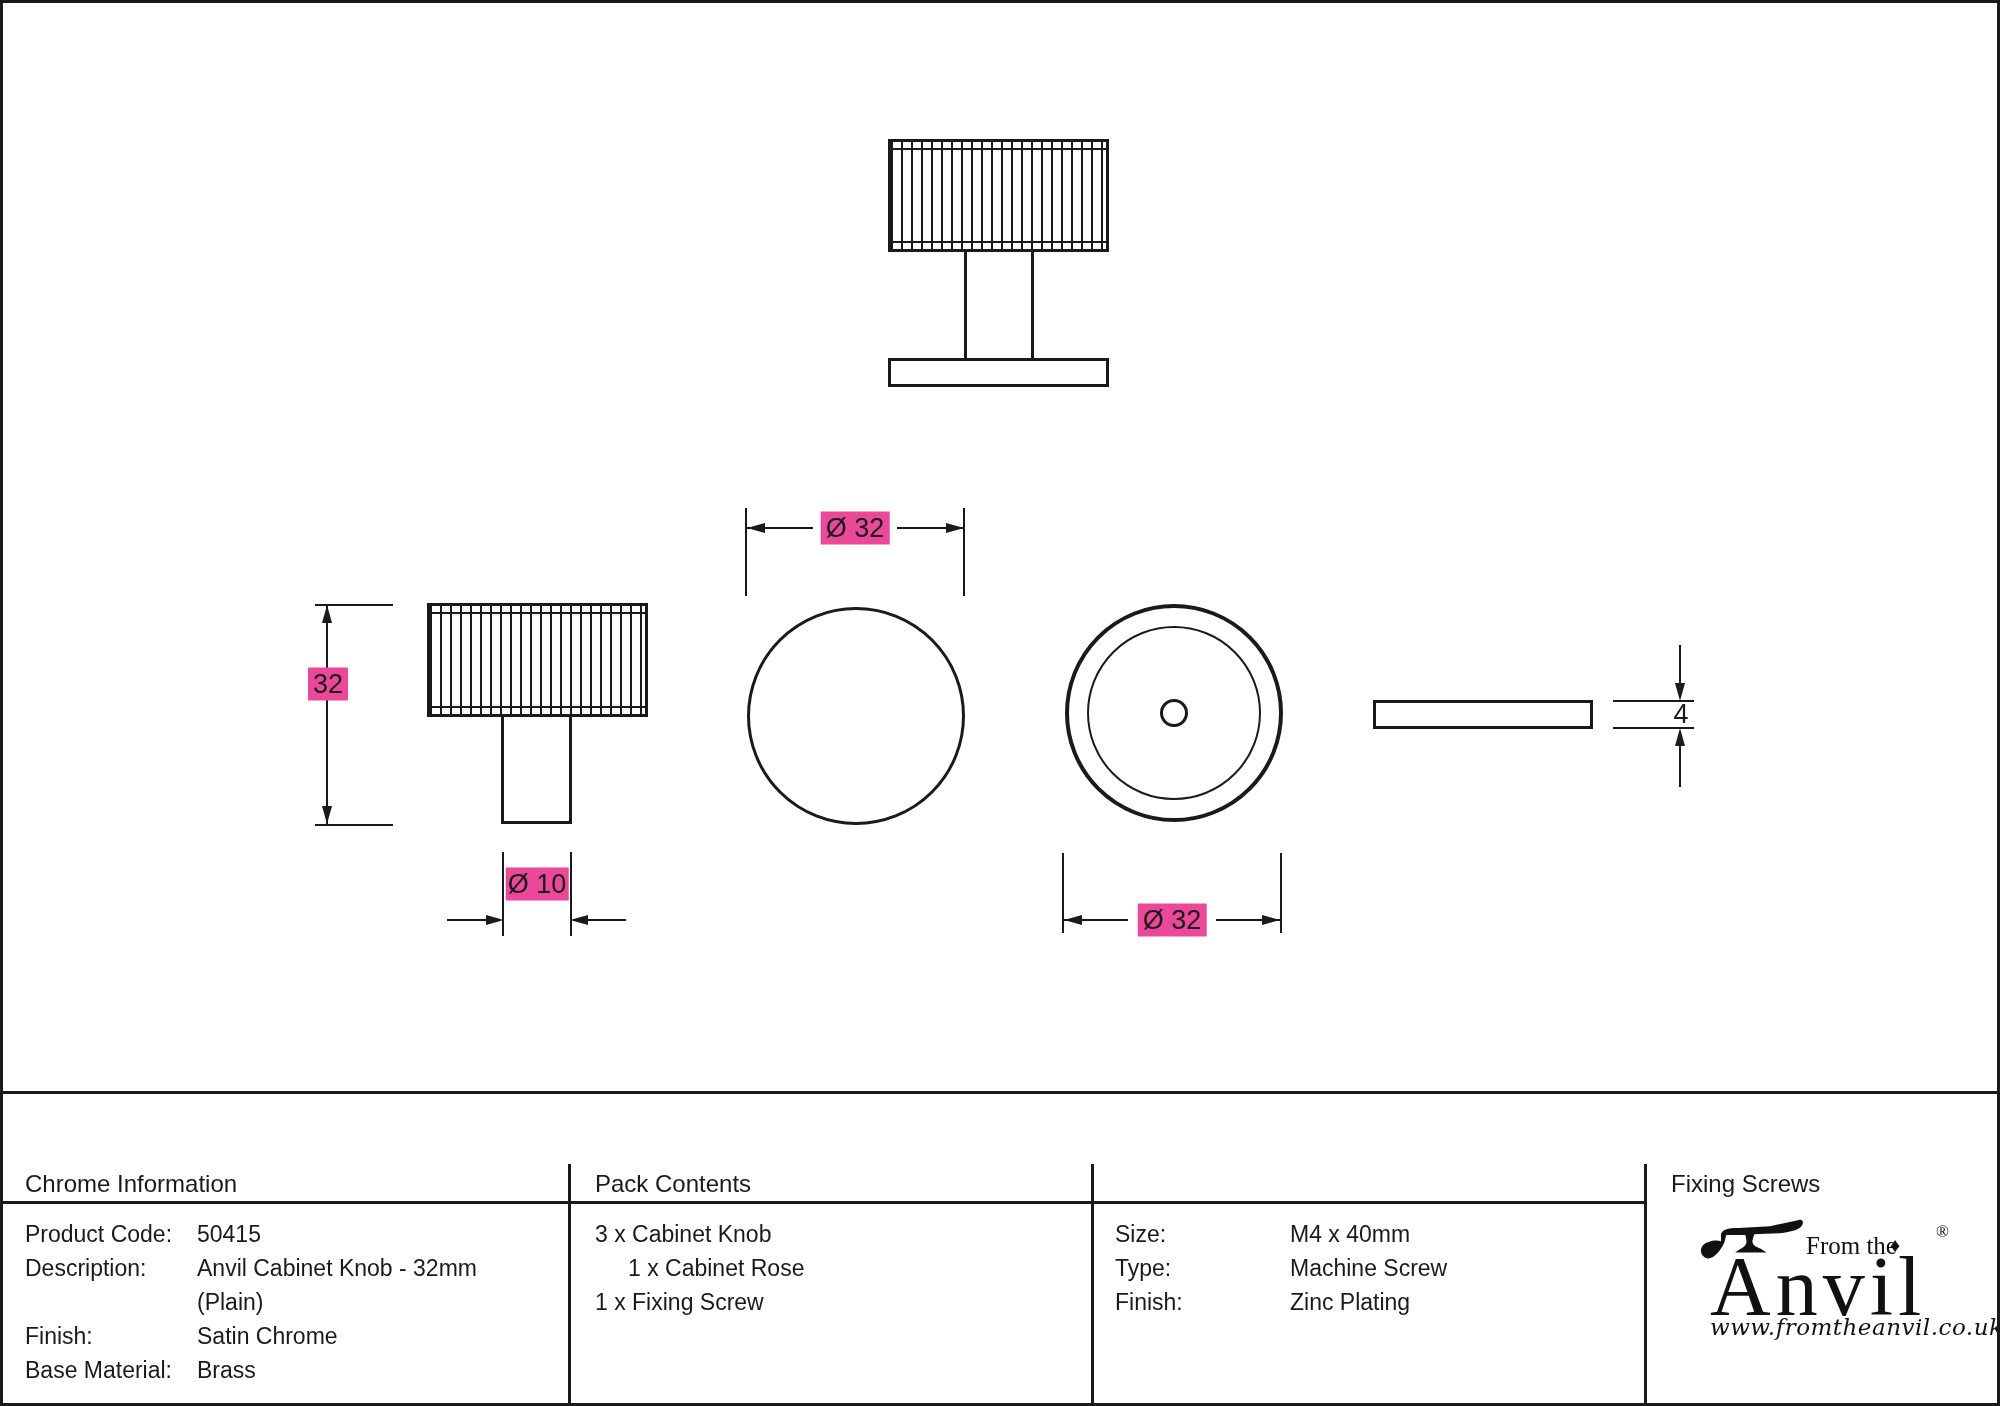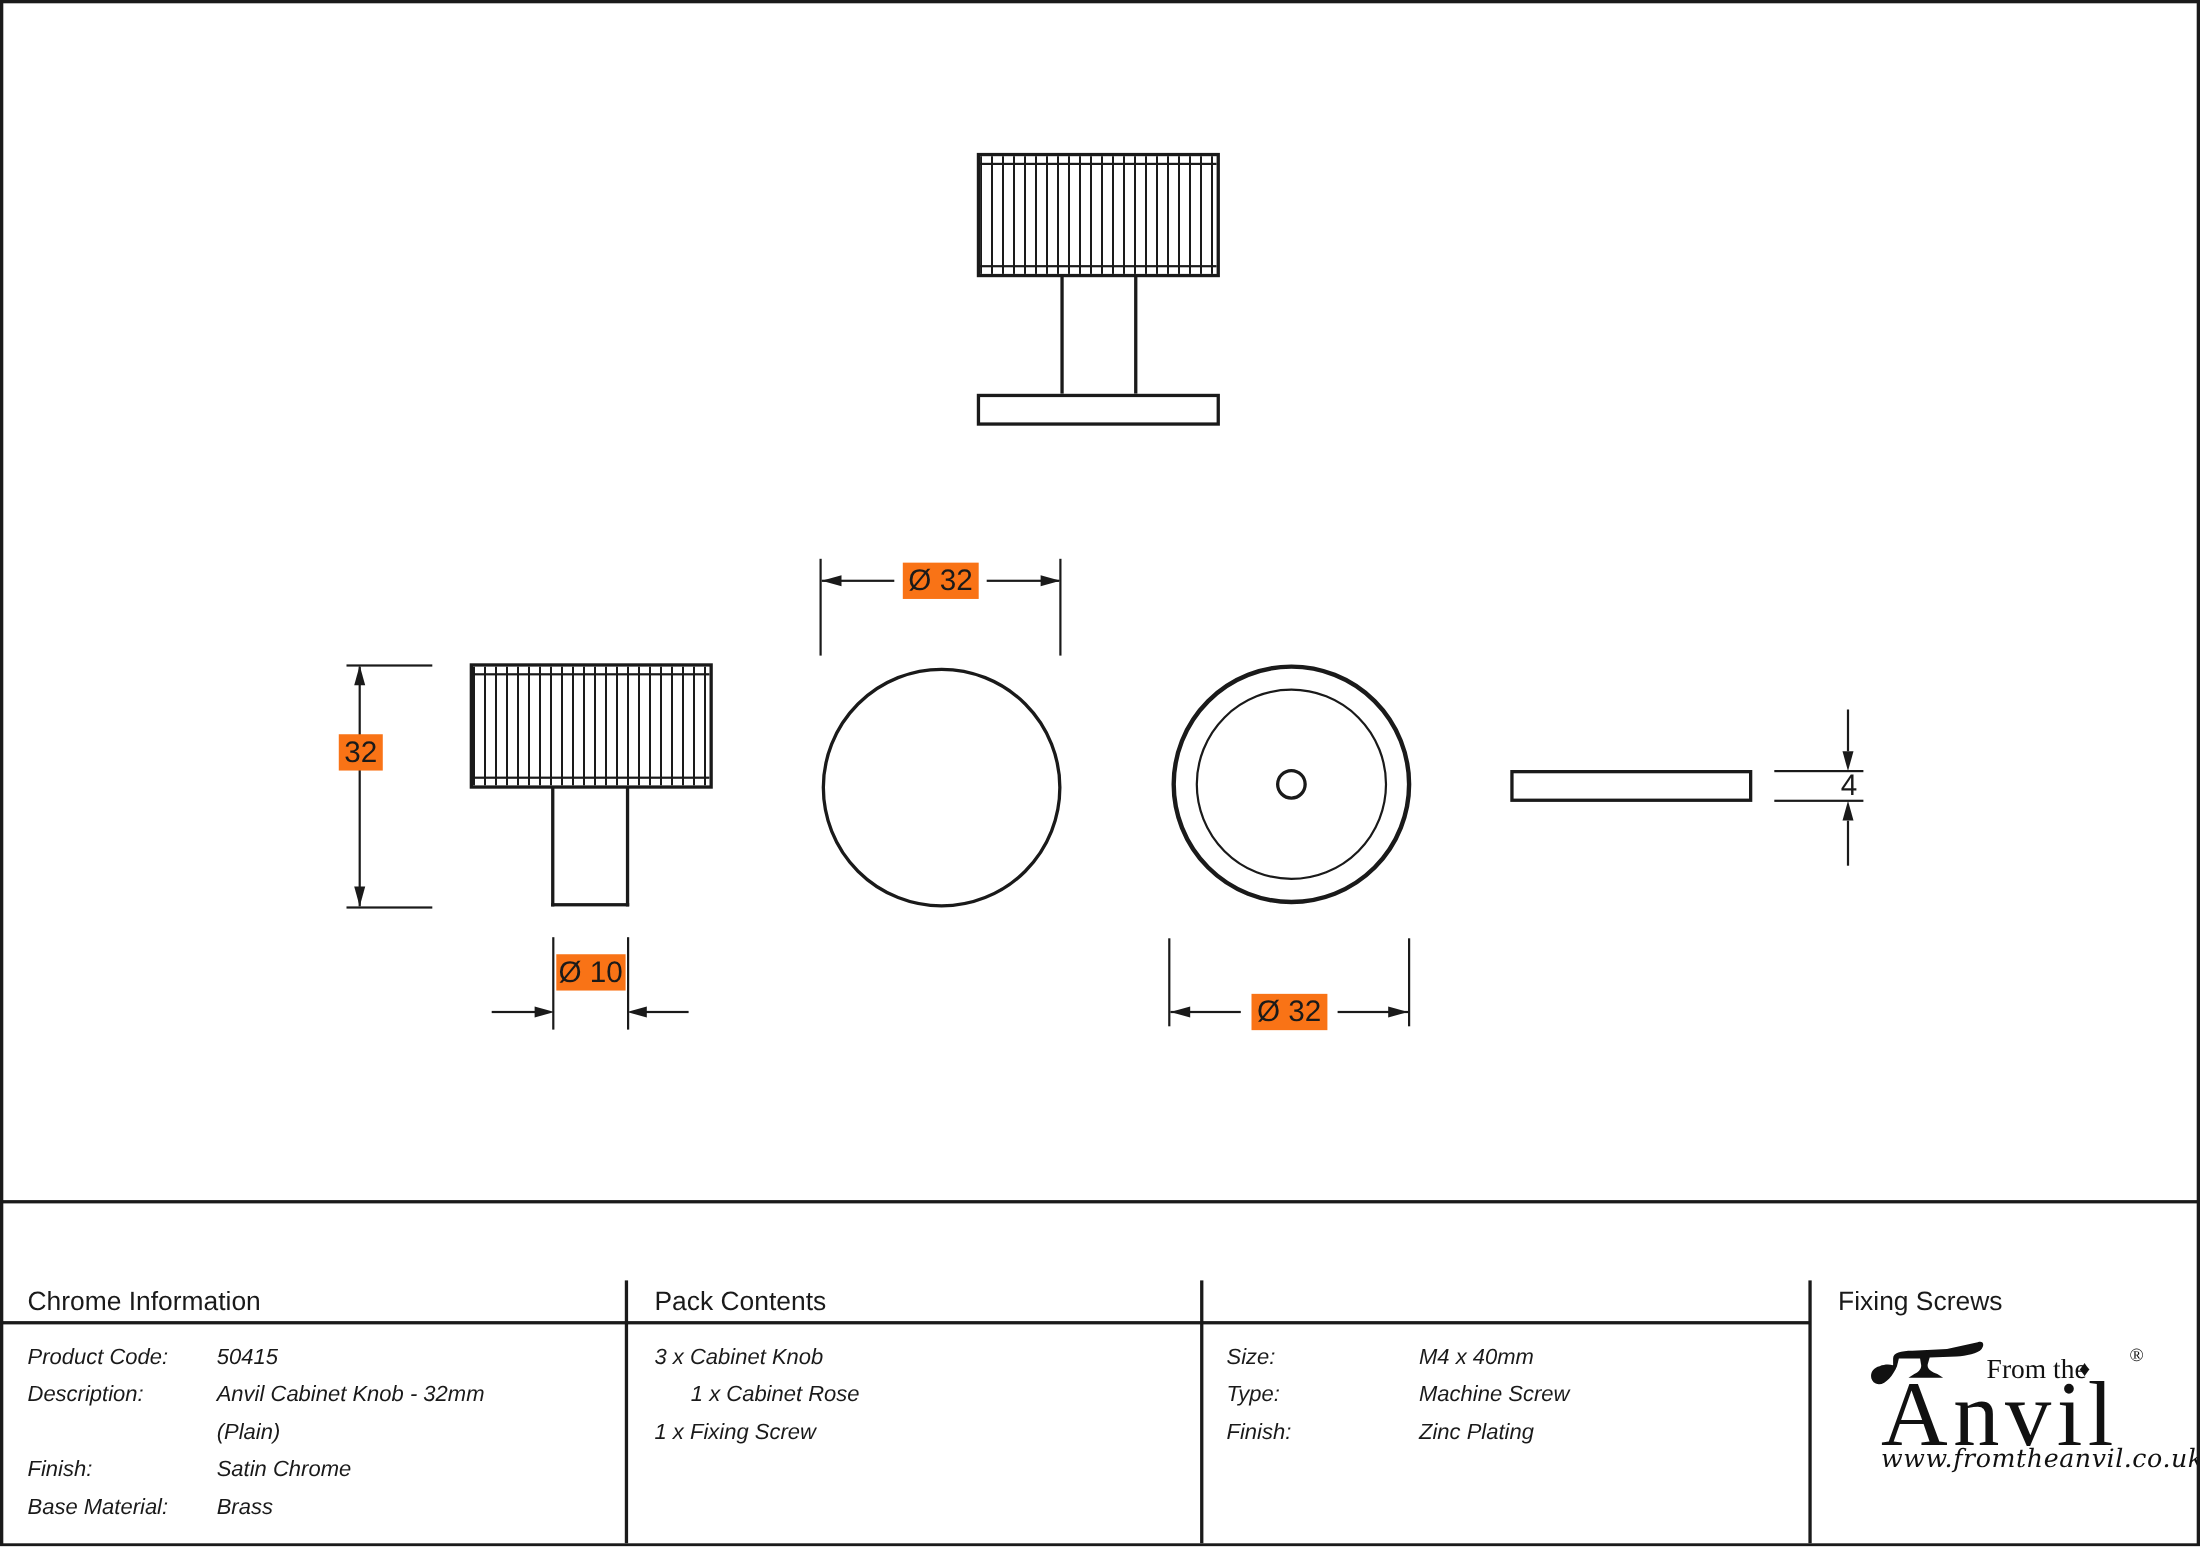--- a/index.html
+++ b/index.html
@@ -14,28 +14,28 @@
   .fluted{position:absolute;border:3px solid #1a1a1a;box-sizing:border-box;
           background:repeating-linear-gradient(90deg,#1a1a1a 0 2px,transparent 2px 10px);}
   .flin{position:absolute;left:0;right:0;height:2px;background:#1a1a1a;}
   .stem-open{position:absolute;box-sizing:border-box;border:0 solid #1a1a1a;border-left-width:3px;border-right-width:3px;}
   .ah{position:absolute;width:0;height:0;border-style:solid;}
   .ah.up{border-width:0 5px 18px 5px;border-color:transparent transparent #1a1a1a transparent;}
   .ah.down{border-width:18px 5px 0 5px;border-color:#1a1a1a transparent transparent transparent;}
   .ah.left{border-width:5px 18px 5px 0;border-color:transparent #1a1a1a transparent transparent;}
   .ah.right{border-width:5px 0 5px 18px;border-color:transparent transparent transparent #1a1a1a;}
   .dimtxt{position:absolute;transform:translate(-50%,-50%);font-size:27px;line-height:1;
-          background:#f97316;padding:3px 5px;white-space:nowrap;}
+          background:#ec4899;padding:3px 5px;white-space:nowrap;}
   .dimtxt.nobg{background:transparent;padding:0;}
   
   .noteBox{position:absolute;left:0;top:1103px;width:2000px;height:61px;box-sizing:border-box;
            border-top:3px solid #1a1a1a;border-bottom:3px solid #1a1a1a;
            display:flex;align-items:center;padding-left:25px;font-size:24px;}
   .th{position:absolute;font-size:24px;line-height:26px;white-space:nowrap;}
-  .cell-text{position:absolute;font-size:20px;line-height:26px;white-space:nowrap;font-style:italic;}
+  .cell-text{position:absolute;font-size:23px;line-height:26px;white-space:nowrap;}
   .logo-brand{position:absolute;left:1710px;top:1245px;font-size:84px;line-height:84px;
               letter-spacing:5px;font-family:"Liberation Serif",serif;color:#111;}
   .logo-tag{position:absolute;left:1806px;top:1232px;font-size:25px;font-family:"Liberation Serif",serif;color:#111;}
   .logo-reg{position:absolute;left:1936px;top:1222px;font-size:17px;font-family:"Liberation Serif",serif;color:#111;}
   .logo-diamond{position:absolute;left:1890px;top:1234px;font-size:20px;color:#111;}
   .logo-url{position:absolute;left:1710px;top:1314px;font-size:23px;font-style:italic;
             font-family:"DejaVu Serif",serif;color:#111;letter-spacing:0.5px;}
   .anvil-svg{position:absolute;left:1700px;top:1218px;}
 </style>
 </head>

